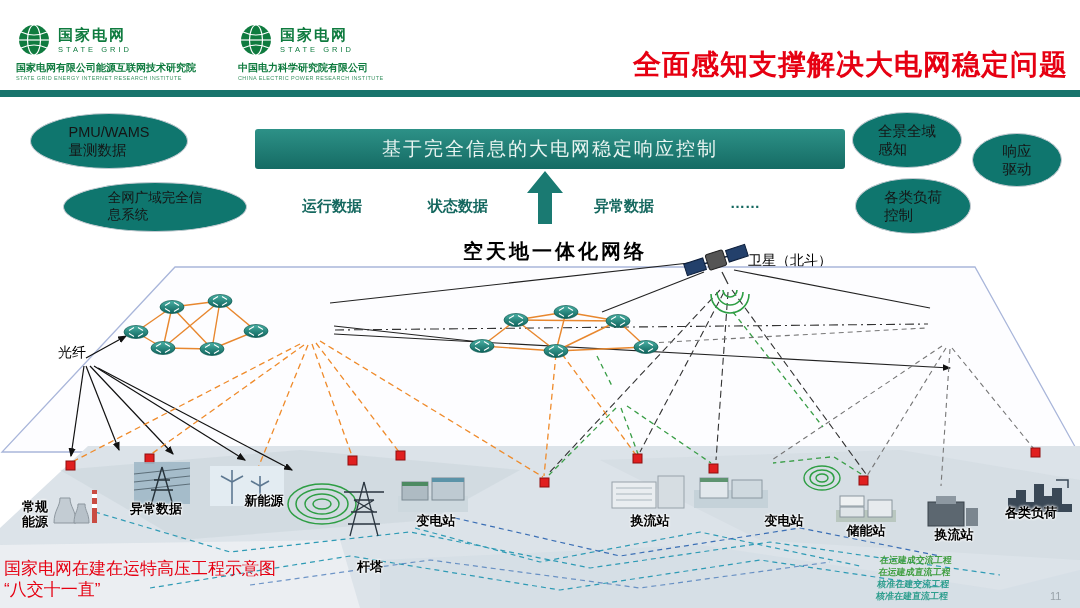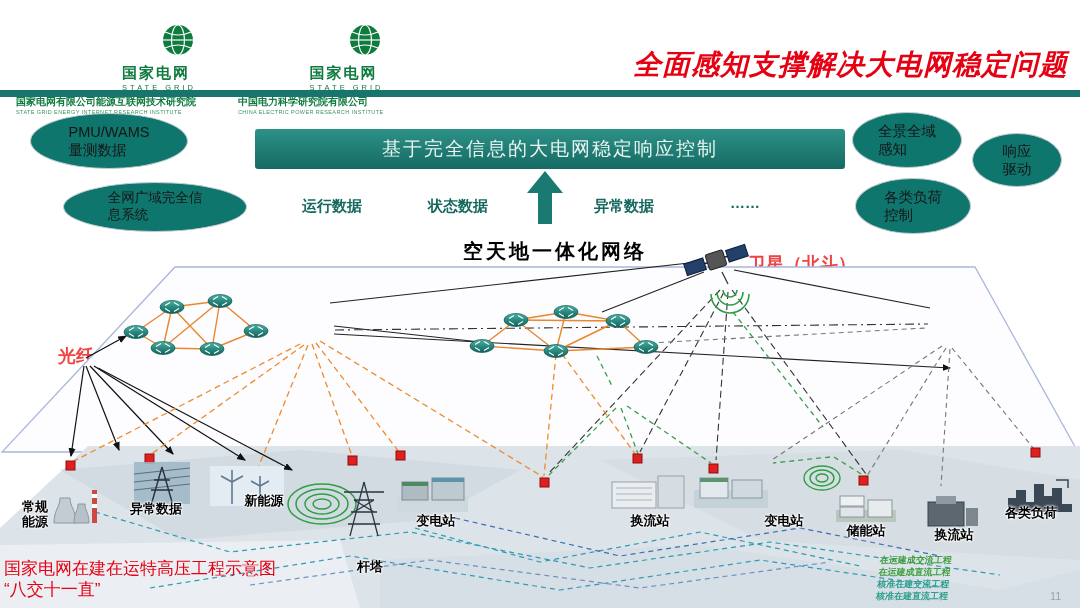--- a/index.html
+++ b/index.html
@@ -4,45 +4,45 @@
 <style>
   * { margin:0; padding:0; box-sizing:border-box; }
   body { background:#888; font-family:"Liberation Sans", sans-serif; }
   .slide { position:relative; width:1080px; height:608px; background:#fff; overflow:hidden; }
   .pre { white-space:pre-line; }
 
   
   .header { position:absolute; left:0; top:0; width:1080px; height:90px; background:#fff; }
   .header-bar { position:absolute; left:0; top:90px; width:1080px; height:7px; background:#18746c; }
   .logo { position:absolute; top:22px; }
-  .logo-row { display:flex; align-items:flex-end; gap:6px;flex-direction:column; }
+  .logo-row { display:flex; align-items:center; gap:6px; }
   .logo-cn { font-weight:bold; font-size:15px; color:#0f7b3f; letter-spacing:2px; }
   .logo-en { font-size:7.5px; color:#0f7b3f; letter-spacing:3px; }
   .logo-org { font-size:10px; font-weight:bold; color:#0f7b3f; margin-top:3px; }
   .logo-org-en { font-size:5.5px; color:#3d9465; letter-spacing:0.4px; }
-  .title { position:absolute; right:12px; top:46px; font-size:28px; font-weight:bold; color:#e60012; letter-spacing:1px;font-style:italic; }
+  .title { position:absolute; right:12px; top:46px; font-size:28px; font-weight:bold; color:#e60012; letter-spacing:1px; }
 
   
   .bubble { position:absolute; background:#0f766e; border:1px solid #c6cbd2; border-radius:50%;
             display:flex; align-items:center; justify-content:center; 
             color:#151515; line-height:1.25; }
   .banner { position:absolute; left:255px; top:129px; width:590px; height:40px; border-radius:3px;
             background:linear-gradient(180deg,#2d9187,#156b64); color:#e8f4f1; font-size:19px;
             letter-spacing:2px; display:flex; align-items:center; justify-content:center; }
   .datalabel { position:absolute; color:#15685f; font-weight:bold; font-size:15px; }
 
   .net-title { position:absolute; left:445px; top:238px; width:220px; text-align:center;
                font-size:20px; font-weight:bold; color:#000; letter-spacing:3px; }
 
   .globe { position:absolute; border-radius:50%; color:#8fd4ff; font-style:italic; font-weight:bold;
            display:flex; align-items:center; justify-content:center; font-size:16px;
            background:radial-gradient(circle at 35% 30%, #3d6ca8, #16294d 60%, #0a1428);
            box-shadow: inset -4px -4px 10px rgba(0,0,0,.65), 0 0 4px rgba(30,60,110,.4); }
 
-  .tag-black { position:absolute; color:#ef4444; font-weight:700; font-size:18px; }
+  .tag-black { position:absolute; color:#000000; font-weight:400; font-size:14px; }
   .tag-green { position:absolute; color:#3a9e47; font-weight:bold; font-size:15px; }
 
   .flabel { position:absolute; z-index:3; text-align:center; font-size:13px; font-weight:bold; color:#000;
             line-height:1.15; text-shadow:0 0 3px #fff, 0 0 3px #fff, 0 0 2px #fff; }
   .ficon { position:absolute; z-index:2; }
 
   .caption { position:absolute; left:4px; top:558px; width:318px; z-index:4; text-align:left;
              color:#e60012; font-weight:normal; font-size:17px; line-height:1.25; }
   .legend { position:absolute; left:878px; top:554px; z-index:4; font-size:9px; font-weight:bold;
             line-height:1.35; transform:skewX(-6deg); }

